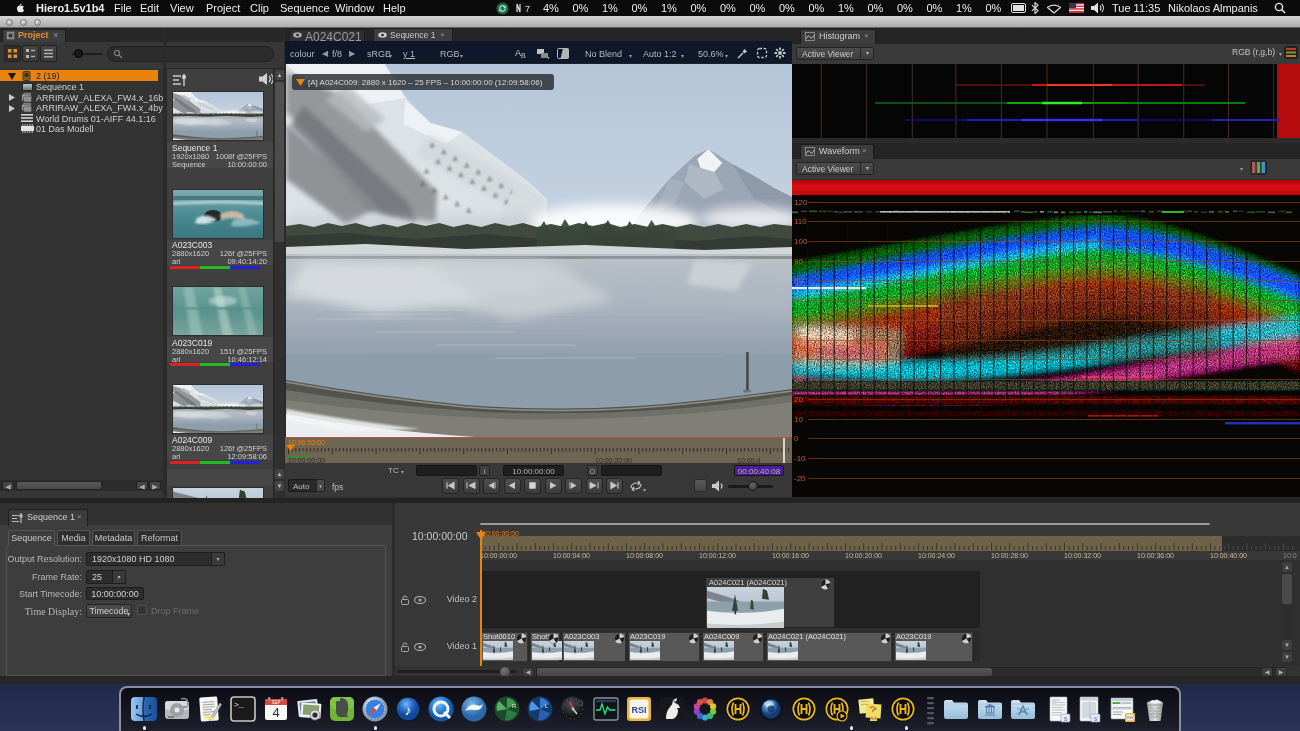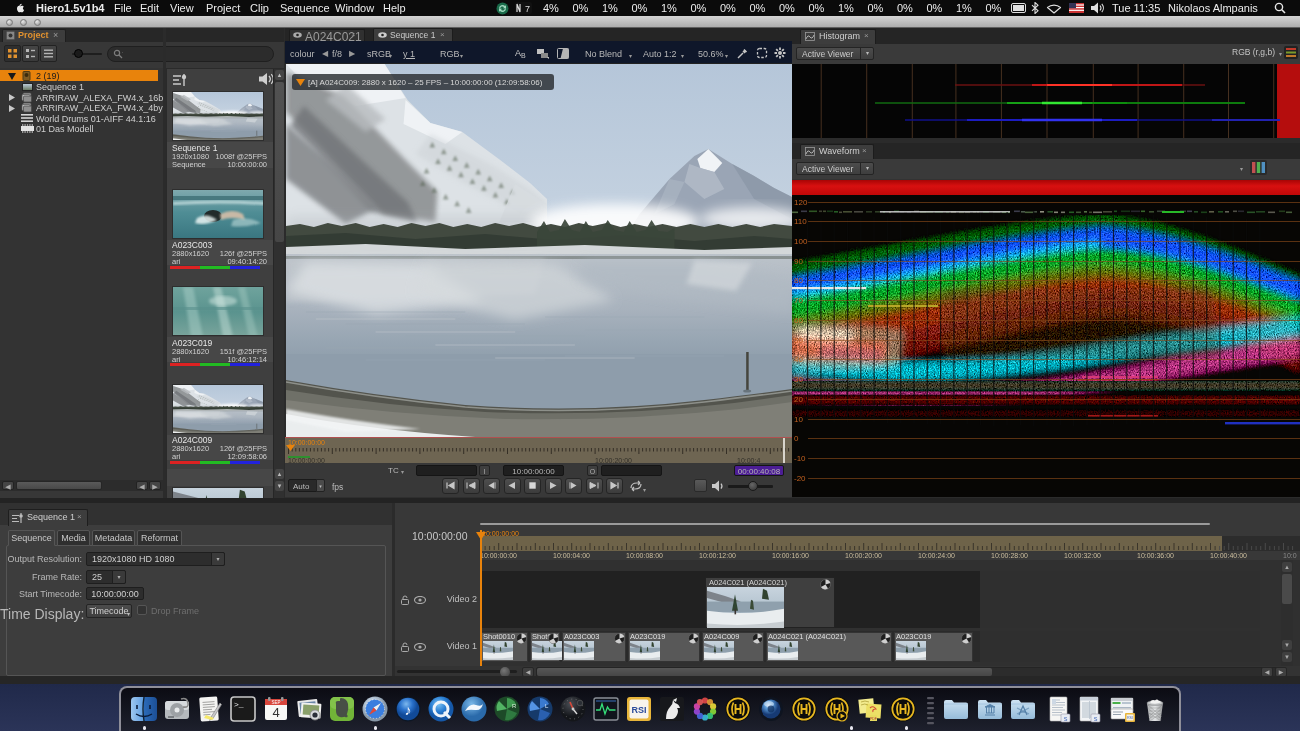--- a/index.html
+++ b/index.html
@@ -1110,21 +1110,21 @@
         <div class="abs" style="left:92px;top:27px;width:43px;height:16px;background:#2f2f2f;border:1px solid #555;border-radius:2px 2px 0 0;color:#c8c8c8;font-size:9px;text-align:center;line-height:15px;">Metadata</div>
         <div class="abs" style="left:137px;top:27px;width:45px;height:16px;background:#2f2f2f;border:1px solid #555;border-radius:2px 2px 0 0;color:#c8c8c8;font-size:9px;text-align:center;line-height:15px;">Reformat</div>
         <div class="tx" style="left:0px;top:51px;width:82px;text-align:right;font-size:9px;color:#b8b8b8;">Output Resolution:</div>
         <div class="abs" style="left:86px;top:49px;width:139px;height:14px;background:#2d2d2d;border:1px solid #1e1e1e;border-radius:2px;color:#cfcfcf;font-size:9px;line-height:13px;padding-left:5px;">1920x1080 HD 1080</div>
         <div class="abs" style="left:211px;top:49px;width:14px;height:14px;background:#3a3a3a;border:1px solid #1e1e1e;border-radius:0 2px 2px 0;color:#b0b0b0;font-size:6px;text-align:center;line-height:13px;">▾</div>
         <div class="tx" style="left:0px;top:69px;width:82px;text-align:right;font-size:9px;color:#b8b8b8;">Frame Rate:</div>
         <div class="abs" style="left:86px;top:67px;width:40px;height:14px;background:#2d2d2d;border:1px solid #1e1e1e;border-radius:2px;color:#cfcfcf;font-size:9px;line-height:13px;padding-left:5px;">25</div>
         <div class="abs" style="left:112px;top:67px;width:14px;height:14px;background:#3a3a3a;border:1px solid #1e1e1e;border-radius:0 2px 2px 0;color:#b0b0b0;font-size:6px;text-align:center;line-height:13px;">▾</div>
         <div class="tx" style="left:0px;top:86px;width:82px;text-align:right;font-size:9px;color:#b8b8b8;">Start Timecode:</div>
         <div class="abs" style="left:86px;top:84px;width:58px;height:13px;background:#2d2d2d;border:1px solid #1e1e1e;border-radius:2px;color:#cfcfcf;font-size:9px;text-align:center;line-height:12px;">10:00:00:00</div>
-        <div class="tx" style="left:0px;top:103px;width:82px;text-align:left;font-size:14px;color:#b8b8b8;">Time Display:</div>
+        <div class="tx" style="left:0px;top:103px;width:82px;text-align:right;font-size:10px;color:#b8b8b8;font-family:Liberation Serif, serif;">Time Display:</div>
         <div class="abs" style="left:86px;top:101px;width:46px;height:14px;background:linear-gradient(#4c4c4c,#3e3e3e);border:1px solid #242424;border-radius:2px;color:#cfcfcf;font-size:9px;text-align:center;line-height:13px;">Timecode</div>
         <div class="tx" style="left:127px;top:107px;font-size:6px;color:#bbb;">▾</div>
         <div class="abs" style="left:137px;top:102px;width:10px;height:10px;background:#333;border:1px solid #555;border-radius:2px;"></div>
         <div class="tx" style="left:151px;top:103px;font-size:9px;color:#6e6e6e;font-weight:normal;">Drop Frame</div>
       </div>
       <div class="abs" style="left:392px;top:5px;width:3px;height:181px;background:#2b2b2b;"></div>
       <div class="abs" style="left:395px;top:5px;width:905px;height:181px;background:#383838;overflow:hidden;">
         <div class="abs" style="left:0;top:0;width:905px;height:57px;background:#383838;"></div>
         <div class="tx" style="left:17px;top:27px;font-size:10.5px;color:#c8c8c8;font-weight:normal;">10:00:00:00</div>
         <div class="abs" style="left:85px;top:20px;width:730px;height:2px;background:#9a9a9a;border-radius:1px;"></div>

